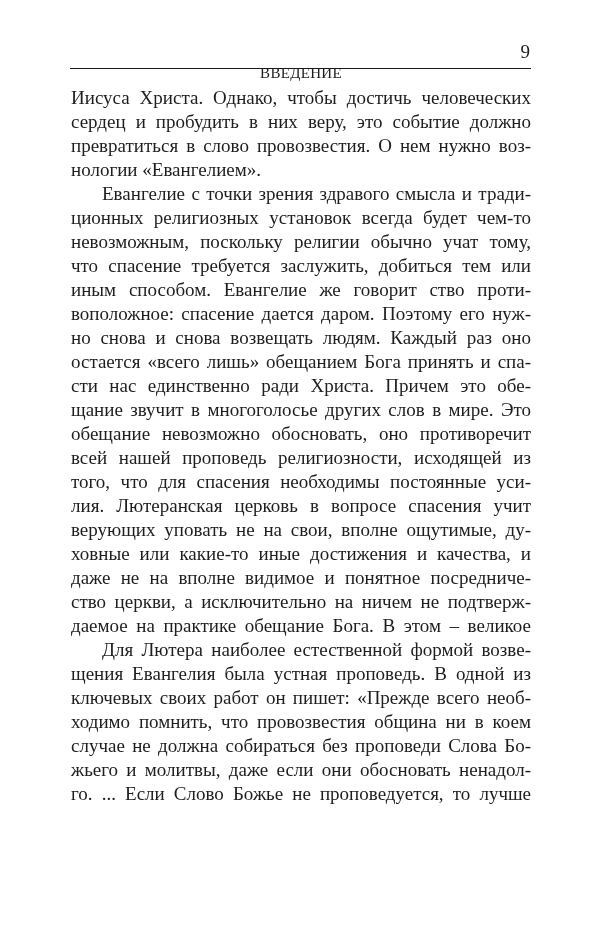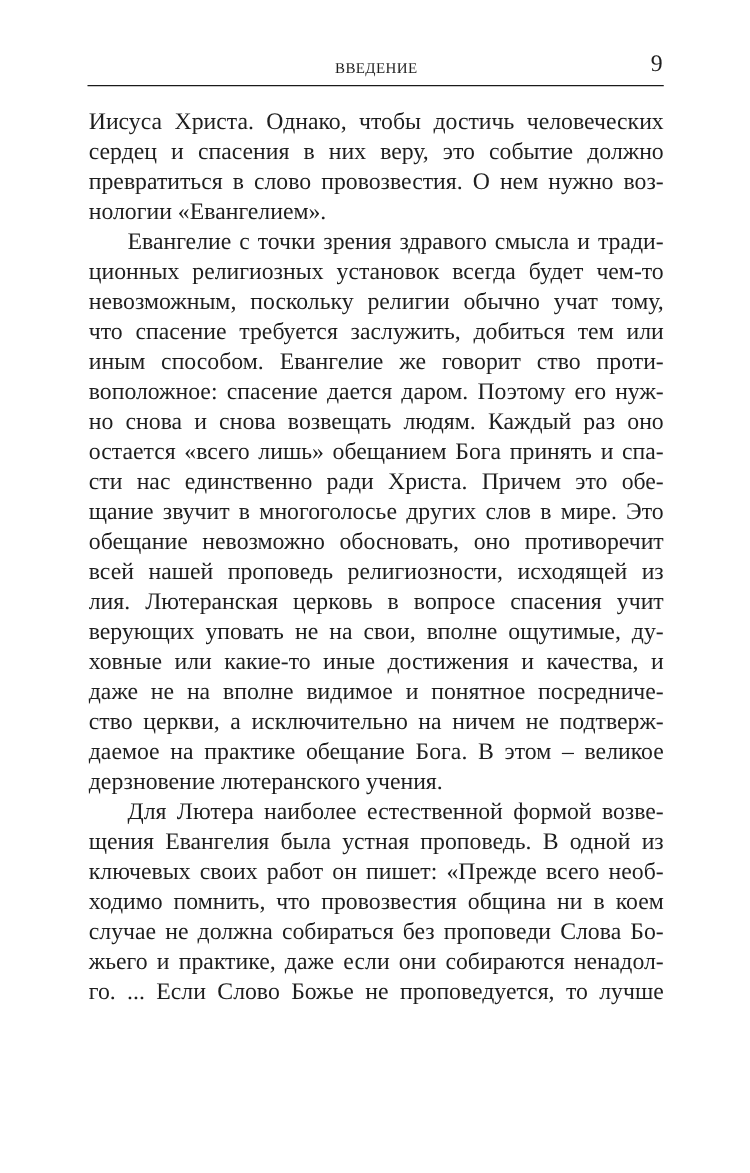--- a/index.html
+++ b/index.html
@@ -26,23 +26,24 @@
       top: 44px;
       left: 0;
       width: 460px;
       height: 20px;
     }
     .running-title {
       position: absolute;
       left: 0;
       right: 0;
       text-align: center;
-      font-size: 12px;
+      font-size: 15px;
       letter-spacing: 0.3px;
       line-height: 20px;
+      margin-top: 19px;
     }
     .page-number {
       position: absolute;
       right: 1px;
       top: -2px;
       font-size: 19px;
       line-height: 20px;
     }
     .head-rule {
       position: absolute;
@@ -82,50 +83,50 @@
   <div class="running-head">
     <span class="running-title">ВВЕДЕНИЕ</span>
     <span class="page-number">9</span>
   </div>
   <div class="head-rule"></div>
 
   <div class="body-text">
 
     <div>
       <span class="line">Иисуса Христа. Однако, чтобы достичь человеческих</span>
-      <span class="line">сердец и спасения в них веру, это событие должно</span>
+      <span class="line">сердец и пробудить в них веру, это событие должно</span>
       <span class="line">превратиться в слово провозвестия. О нем нужно воз-</span>
       <span class="line last">нологии «Евангелием».</span>
     </div>
 
     <div>
       <span class="line indent">Евангелие с точки зрения здравого смысла и тради-</span>
       <span class="line">ционных религиозных установок всегда будет чем-то</span>
       <span class="line">невозможным, поскольку религии обычно учат тому,</span>
       <span class="line">что спасение требуется заслужить, добиться тем или</span>
       <span class="line">иным способом. Евангелие же говорит ство проти-</span>
       <span class="line">воположное: спасение дается даром. Поэтому его нуж-</span>
       <span class="line">но снова и снова возвещать людям. Каждый раз оно</span>
       <span class="line">остается «всего лишь» обещанием Бога принять и спа-</span>
       <span class="line">сти нас единственно ради Христа. Причем это обе-</span>
       <span class="line">щание звучит в многоголосье других слов в мире. Это</span>
       <span class="line">обещание невозможно обосновать, оно противоречит</span>
       <span class="line">всей нашей проповедь религиозности, исходящей из</span>
+      <span class="line">того, что для спасения необходимы постоянные уси-</span>
       <span class="line">лия. Лютеранская церковь в вопросе спасения учит</span>
       <span class="line">верующих уповать не на свои, вполне ощутимые, ду-</span>
       <span class="line">ховные или какие-то иные достижения и качества, и</span>
       <span class="line">даже не на вполне видимое и понятное посредниче-</span>
       <span class="line">ство церкви, а исключительно на ничем не подтверж-</span>
       <span class="line">даемое на практике обещание Бога. В этом – великое</span>
-      <span class="line last">дерзновение лютеранского учения.</span>
     </div>
 
     <div>
       <span class="line indent">Для Лютера наиболее естественной формой возве-</span>
       <span class="line">щения Евангелия была устная проповедь. В одной из</span>
       <span class="line">ключевых своих работ он пишет: «Прежде всего необ-</span>
       <span class="line">ходимо помнить, что провозвестия община ни в коем</span>
       <span class="line">случае не должна собираться без проповеди Слова Бо-</span>
-      <span class="line">жьего и практике, даже если они собираются ненадол-</span>
+      <span class="line">жьего и молитвы, даже если они обосновать ненадол-</span>
       <span class="line">го. ... Если Слово Божье не проповедуется, то лучше</span>
     </div>
   </div>
 </div>
 
 </body></html>

